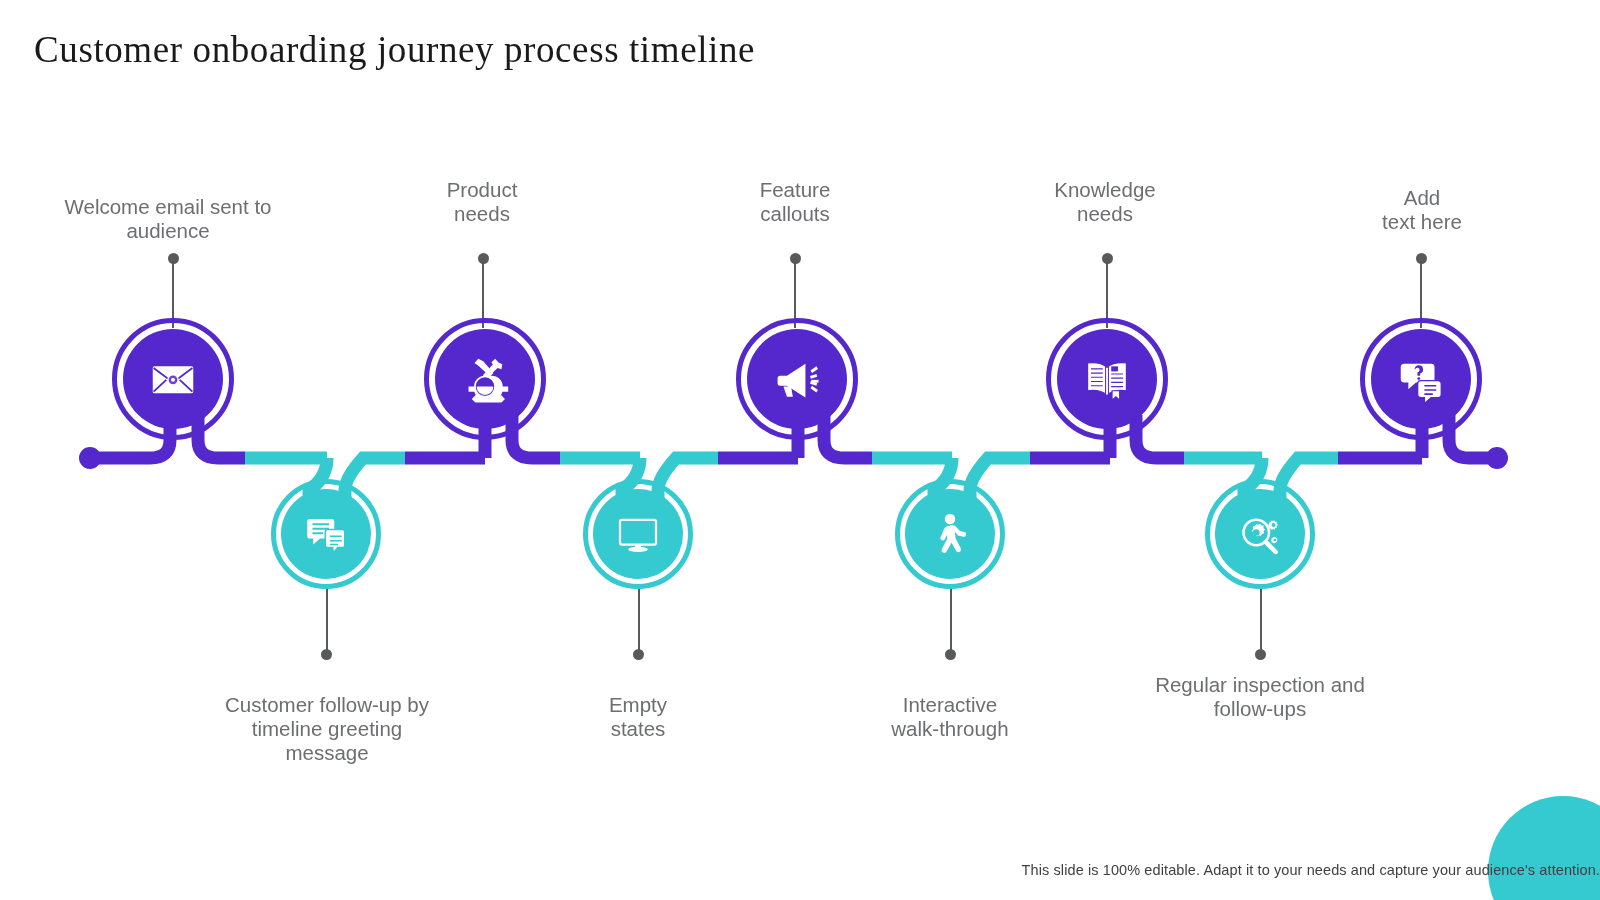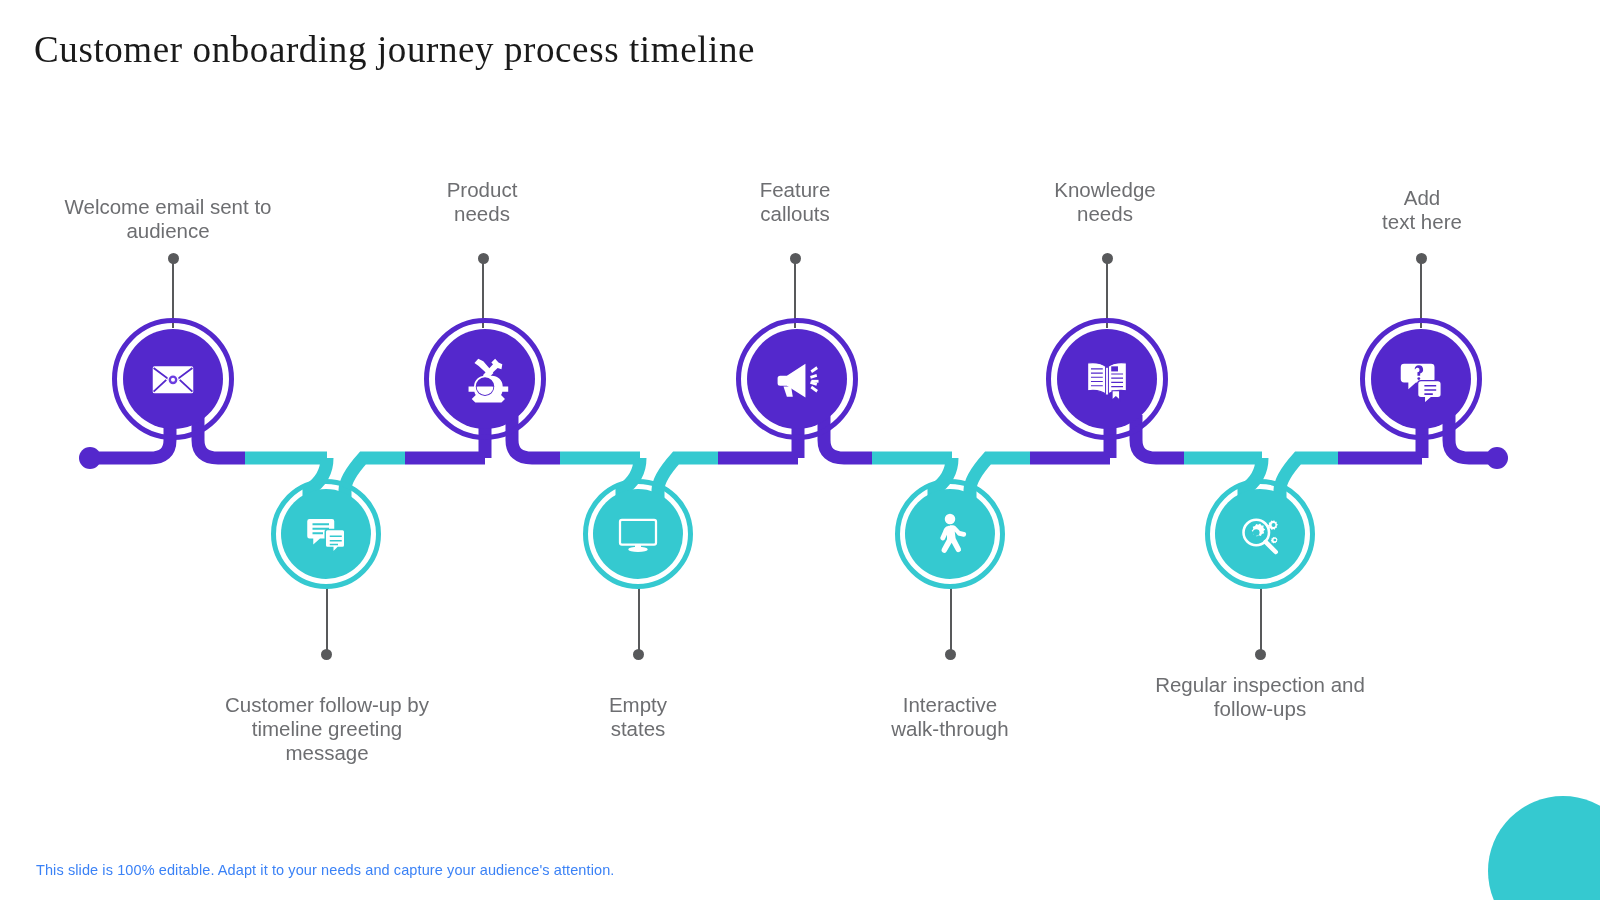--- a/index.html
+++ b/index.html
@@ -109,23 +109,23 @@
     color: #6d6e71;
     font-family: "Liberation Sans", sans-serif;
   }
 
   
   .footer-note {
     position: absolute;
     left: 0;
     right: 0;
     bottom: 22px;
-    text-align: left;
+    text-align: right;
     font-size: 14.5px;
-    color: #3b82f6;
+    color: #404040;
     letter-spacing: 0.1px;
     padding-left: 36px;
   }
 </style>
 </head>
 <body>
 
 <div class="slide">
 
   <div class="slide-title">Customer onboarding journey process timeline</div>

